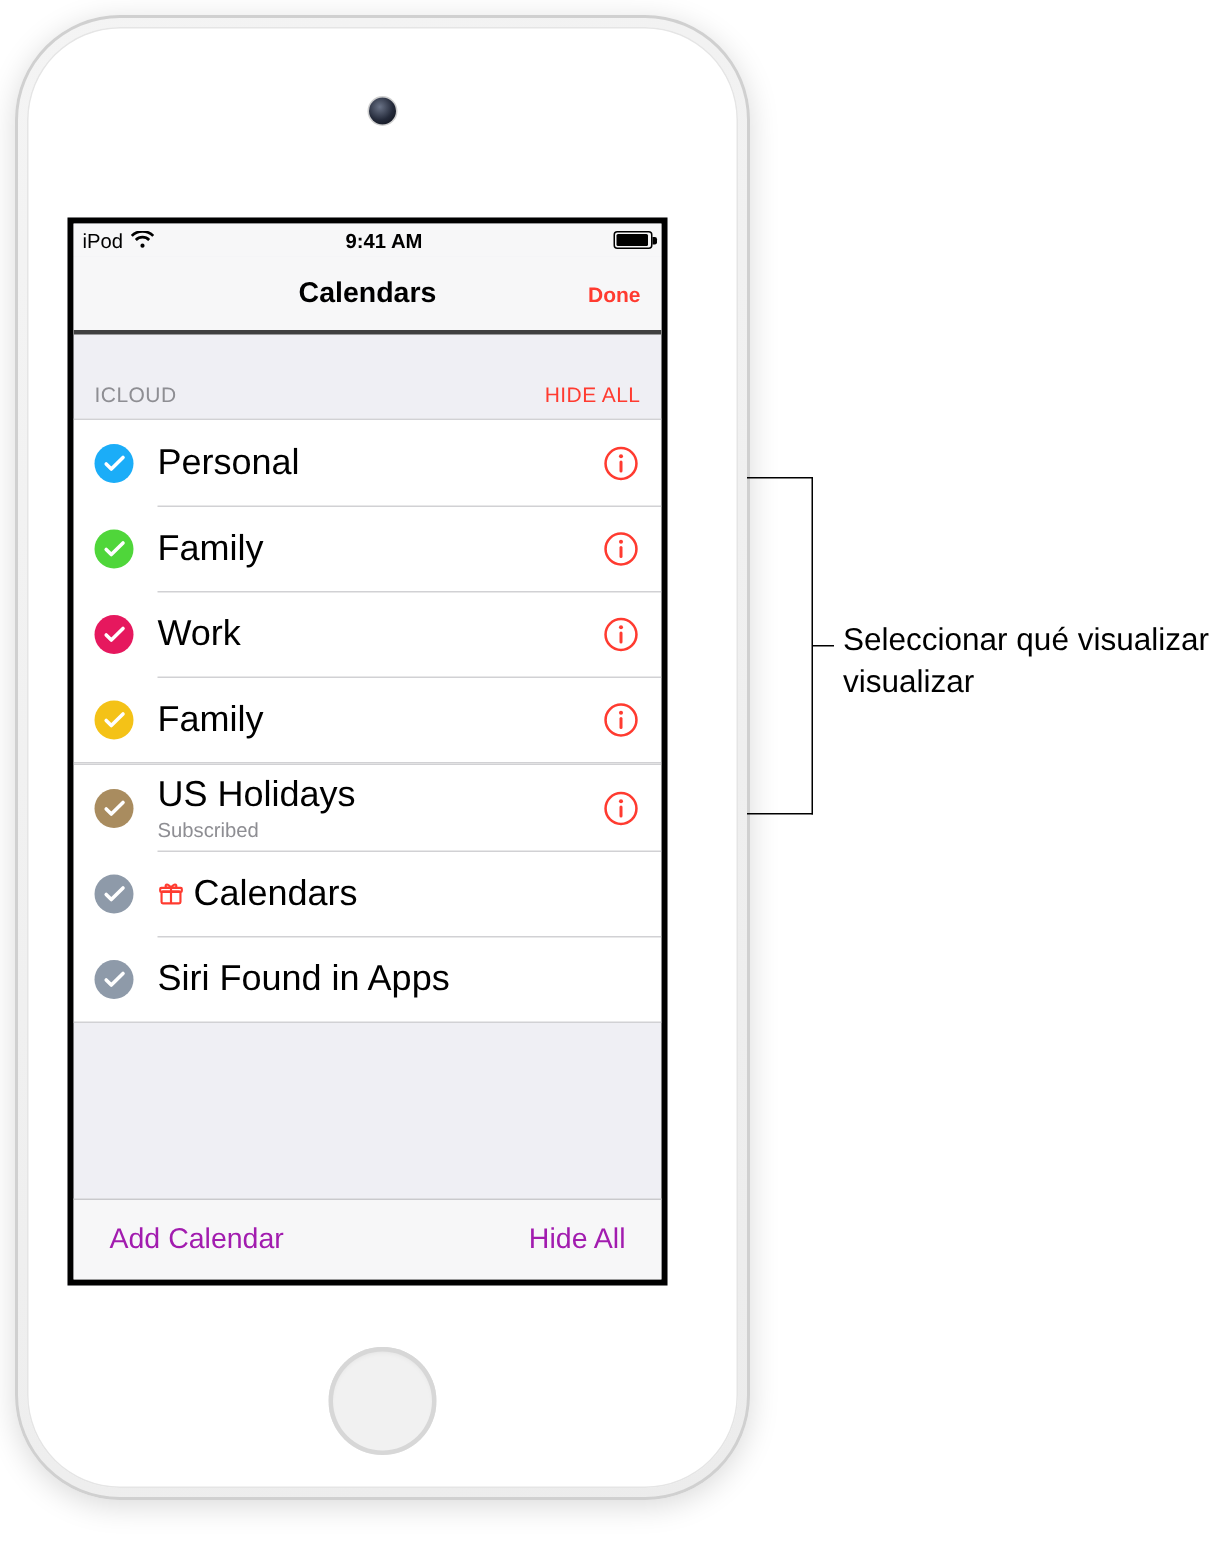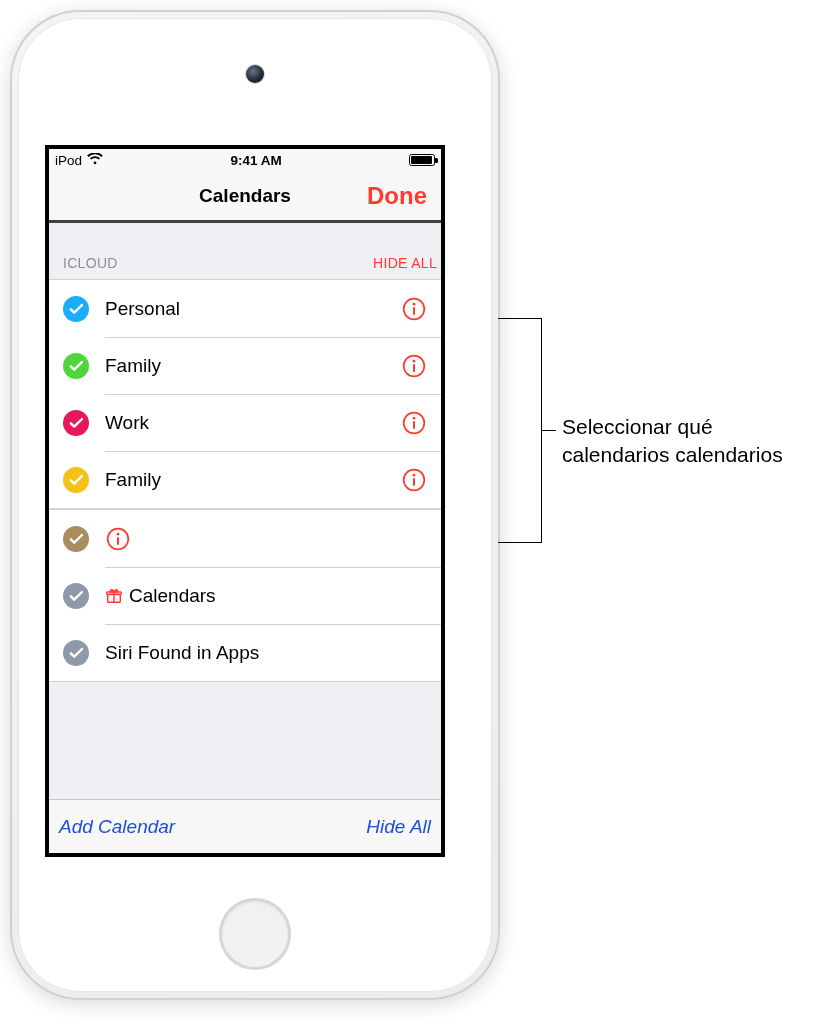--- a/index.html
+++ b/index.html
@@ -51,44 +51,44 @@
     display: flex; flex-direction: column;
     font-size: 15px;
   }
   .status-bar {
     height: 22px;
     background: #f7f7f8;
     display: flex; align-items: center; justify-content: space-between;
     padding: 0 6px;
     font-size: 13.5px; font-weight: 500;
   }
-  .status-left, .status-right { display:flex; gap:5px; }
+  .status-left, .status-right { display:flex; align-items:center; gap:5px; }
   .wifi-icon svg { display:block; }
   .battery {
     width: 26px; height: 12px; border:1.3px solid #000; border-radius:2.5px; position:relative;
   }
   .battery::after { content:""; position:absolute; right:-4px; top:3px; width:2.5px; height:5px; background:#000; border-radius:0 1.5px 1.5px 0;}
   .battery-fill { position:absolute; left:1px; top:1px; bottom:1px; width:21px; background:#000; border-radius:1px;}
   .nav-bar {
     height: 52px;
     background: #f7f7f8;
     border-bottom: 3px solid #404040;
     display:flex; align-items:center; justify-content:center; position:relative;
   }
   .nav-title { font-weight:600; font-size:19px; text-align:center; }
   .nav-done {
     position:absolute; right:14px; top:0; bottom:0;
     display:flex; align-items:center;
-    color:#ff3b30; font-size:24px; font-weight:600;
+    color:#ff3b30; font-size:14px; font-weight:600;
     cursor:pointer;
   }
   .content { flex:1; overflow:hidden; }
   .section-header {
     display:flex; justify-content:space-between; align-items:flex-end;
-    padding: 32px 4px 8px 14px;
+    padding: 32px 14px 8px 14px;
     font-size:14px; color:#8e8e93; letter-spacing:0.3px;
   }
   .section-header.short { padding-top: 22px; }
   .section-header .hide { color:#ff3b30; font-weight:400; }
   .list {
     background:#fff;
     border-top:1px solid #d1d1d4;
     border-bottom:1px solid #d1d1d4;
   }
   .row {
@@ -101,37 +101,37 @@
     content:""; position:absolute; left:56px; right:0; top:0;
     height:1px; background:#d1d1d4;
   }
   .check-dot {
     width:26px; height:26px; border-radius:50%;
     display:flex; align-items:center; justify-content:center;
     margin-right:16px; flex-shrink:0;
   }
   .check-dot svg { display:block; }
   .row-label-wrap { flex:1; display:flex; align-items:center; gap:6px; min-width:0; }
-  .row-label { font-size:19px; color:#000; }
+  .row-label { font-size:24px; color:#000; }
   .row-sub { font-size:13.5px; color:#8e8e93; margin-top:2px; }
   .row-text-col { display:flex; flex-direction:column; }
   .info-btn {
     width:26px; height:26px; flex-shrink:0;
     display:flex; align-items:center; justify-content:center;
     cursor:pointer;
   }
   .info-btn svg { display:block; }
   .gift-icon { color:#ff3b30; display:flex; }
   .toolbar {
     height:54px;
     background:#f7f7f8;
     border-top:1px solid #c9c9cc;
     display:flex; align-items:center; justify-content:space-between;
-    padding:0 10px;
-    color:#1d4ed8; font-size:19px;font-style:italic;
+    padding:0 24px;
+    color:#a21caf; font-size:19px;
   }
   .toolbar span { cursor:pointer; }
   .filler { flex:1; }
   .callout {
     position:absolute;
     left: 498px;
     top: 318px;
   }
   .callout-bracket {
     position:absolute; left:0; top:0;
@@ -262,20 +262,26 @@
 
       </div>
 
       <div class="list">
 
         <div class="row">
           <div class="check-dot" style="background:#a98c5f">
             <svg width="15" height="12" viewBox="0 0 15 12">
                 <path fill="none" stroke="#fff" stroke-width="2.4" stroke-linecap="round" stroke-linejoin="round" d="M1.8 6.3l3.4 3.4L13 2"></path>
               </svg>
+          </div>
+          <div class="row-label-wrap">
+            <div class="row-text-col">
+              <span class="row-label">US Holidays</span>
+              <span class="row-sub">Subscribed</span>
+            </div>
           </div>
           <div class="info-btn">
             <svg width="24" height="24" viewBox="0 0 24 24">
                 <circle cx="12" cy="12" r="10.3" fill="none" stroke="#ff3b30" stroke-width="1.7"></circle>
                 <circle cx="12" cy="7.2" r="1.35" fill="#ff3b30"></circle>
                 <rect x="11" y="10" width="2" height="8" rx="1" fill="#ff3b30"></rect>
               </svg>
           </div>
         </div>
 
@@ -320,14 +326,14 @@
       <span>Add Calendar</span>
       <span>Hide All</span>
     </div>
 
   </div>
 </div>
 
 <div class="callout">
   <div class="callout-bracket"></div>
   <div class="callout-stem"></div>
-  <div class="callout-text">Seleccionar qué calendarios calendarios</div>
+  <div class="callout-text">Seleccionar qué visualizar visualizar</div>
 </div>
 
 </body></html>

